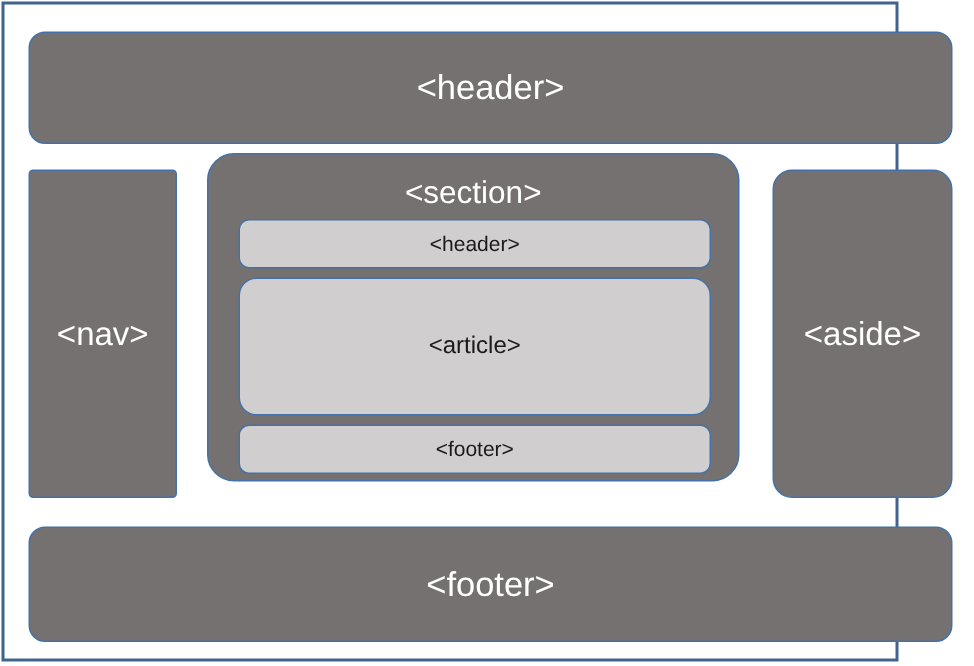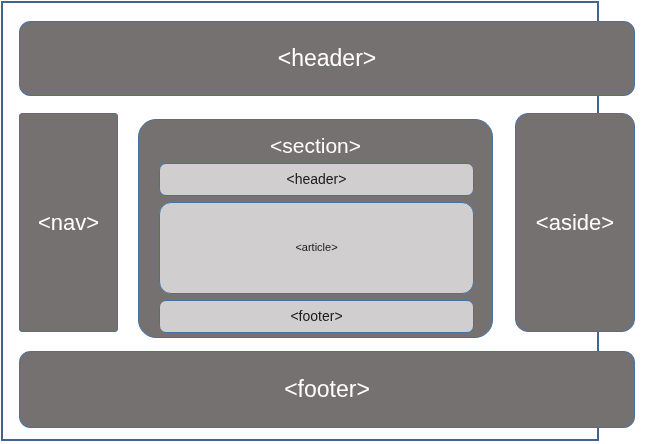--- a/index.html
+++ b/index.html
@@ -91,39 +91,39 @@
   }
 
   #aside-block {
     left: 512px; top: 110px;
     width: 120px; height: 219px;
     font-size: 22px;
     border-radius: 13px;
   }
 
   #section-block {
-    left: 135px; top: 116px;
+    left: 135px; top: 99px;
     width: 355px; height: 219px;
   }
 
   #section-label {
     top: 15px;
     font-size: 21px;
   }
 
   #section-header-block {
     left: 20px;  top: 43px;
     width: 315px; height: 33px;
     font-size: 14px;
   }
 
   #article-block {
     left: 20px;  top: 82px;
     width: 315px; height: 92px;
-    font-size: 11px;
+    font-size: 16px;
     border-radius: 12px;
   }
 
   #section-footer-block {
     left: 20px;  top: 180px;
     width: 315px; height: 33px;
     font-size: 14px;
   }
 
   #footer-block {

